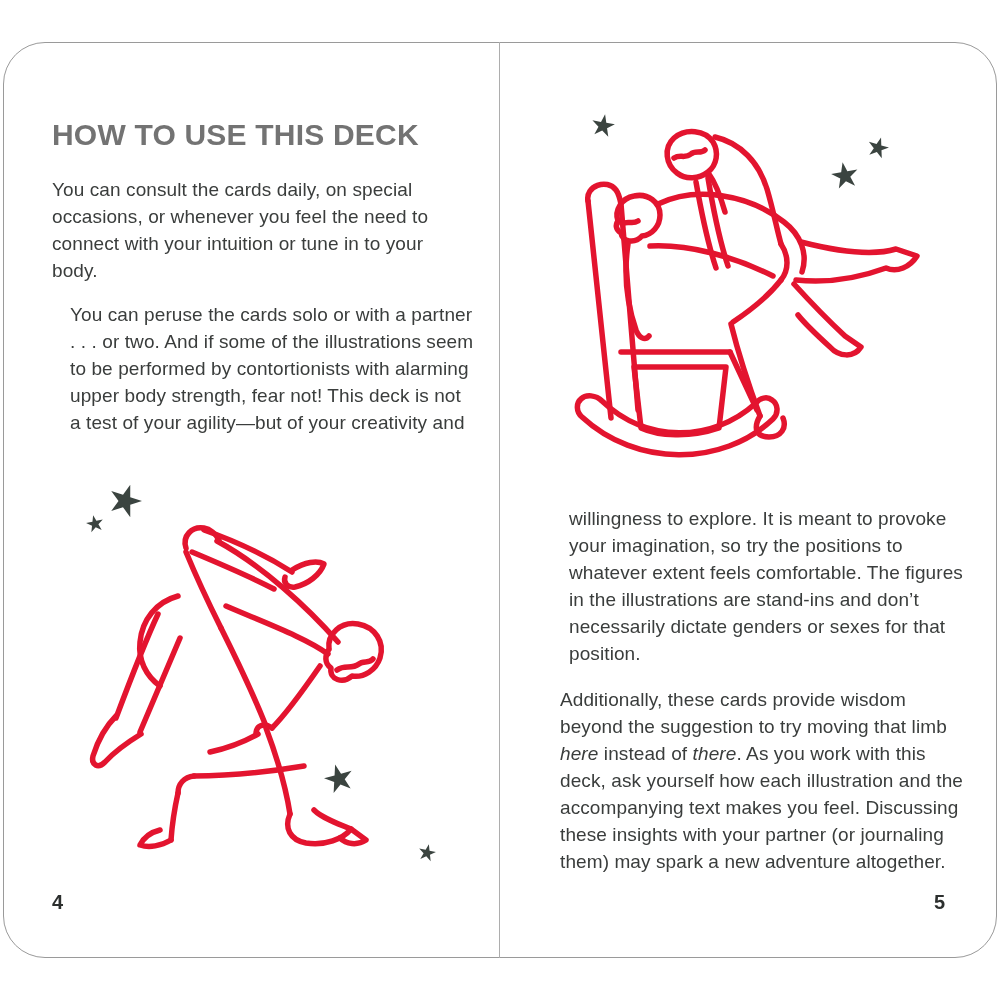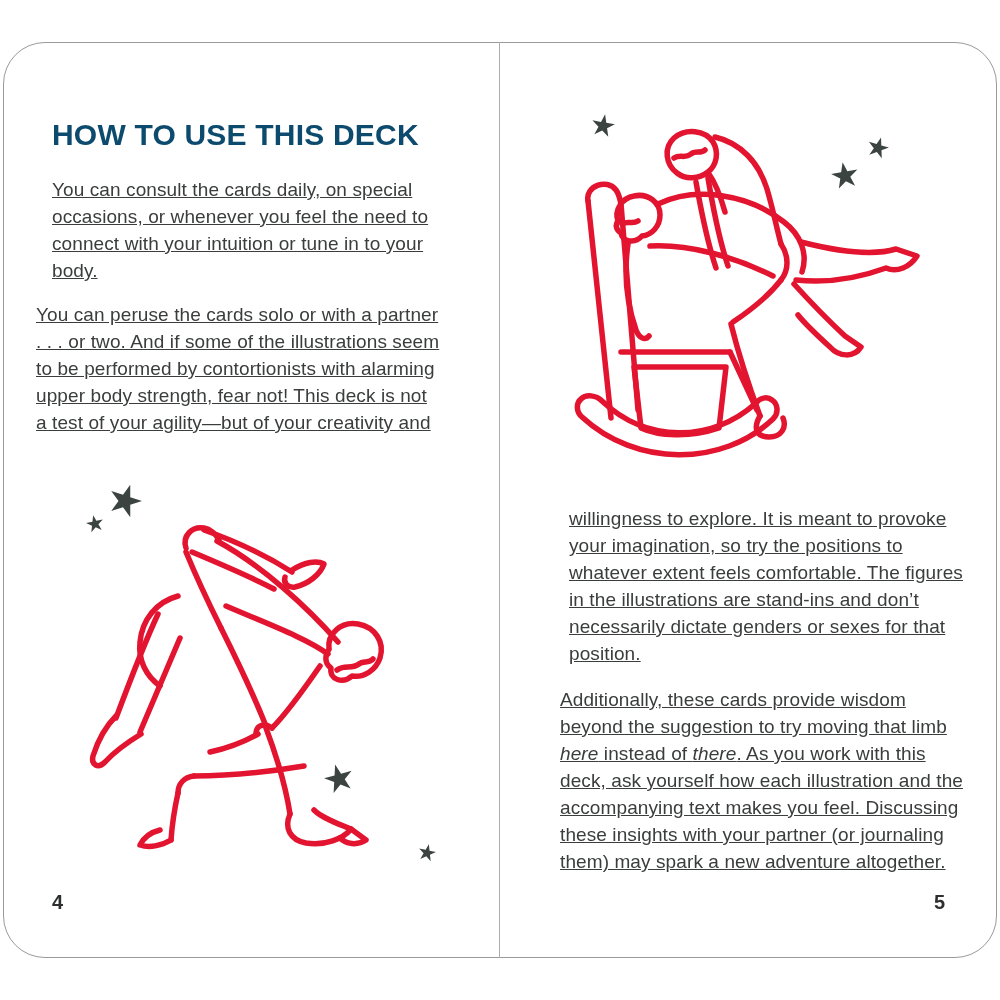--- a/index.html
+++ b/index.html
@@ -1,37 +1,37 @@
 <!DOCTYPE html>
 <html><head>
 <meta charset="utf-8">
 <style>
   html,body{margin:0;padding:0;background:#ffffff;}
   body{width:1000px;height:1000px;position:relative;font-family:"Liberation Sans",sans-serif;overflow:hidden;}
   .spread{position:absolute;left:3px;top:42px;width:992px;height:914px;background:#ffffff;
           border:1px solid #9a9a9a;border-radius:42px;}
   .divider{position:absolute;left:499px;top:42px;width:1px;height:916px;background:#adadad;}
   .abs{position:absolute;}
-  h1.heading{margin:0;font-size:30px;font-weight:bold;letter-spacing:.2px;color:#0c4a6e;}
-  .body-text{font-size:19px;line-height:27px;letter-spacing:.1px;color:#3a3d3c;text-decoration:underline;}
+  h1.heading{margin:0;font-size:30px;font-weight:bold;letter-spacing:.2px;color:#737373;}
+  .body-text{font-size:19px;line-height:27px;letter-spacing:.1px;color:#3a3d3c;}
   .body-text em{font-style:italic;}
   .pagenum{font-size:20px;font-weight:bold;color:#2c2f2e;}
   svg{display:block;}
 </style>
 </head>
 <body>
 
 <div class="spread"></div>
 <div class="divider"></div>
 
 <h1 class="heading abs" style="left:52px;top:118px;">HOW TO USE THIS DECK</h1>
 
 <div class="body-text abs" style="left:52px;top:176px;width:405px;">You can consult the cards daily, on special occasions, or whenever you feel the need to connect with your intuition or tune in to your body.</div>
 
-<div class="body-text abs" style="left:36px;top:301px;width:405px;">You can peruse the cards solo or with a partner . . . or two. And if some of the illustrations seem to be performed by contortionists with alarming upper body strength, fear not! This deck is not a test of your agility—but of your creativity and</div>
+<div class="body-text abs" style="left:70px;top:301px;width:405px;">You can peruse the cards solo or with a partner . . . or two. And if some of the illustrations seem to be performed by contortionists with alarming upper body strength, fear not! This deck is not a test of your agility—but of your creativity and</div>
 
 <svg class="abs" style="left:58px;top:466px;" width="424" height="424" viewBox="0 0 424 424" role="img" aria-label="Red line-art of two entwined figures in an acrobatic bent-over position, surrounded by dark stars">
   <defs>
     <path id="star5a" d="M0,-1 L0.224,-0.309 0.951,-0.309 0.363,0.118 0.588,0.809 0,0.382 -0.588,0.809 -0.363,0.118 -0.951,-0.309 -0.224,-0.309 Z"></path>
   </defs>
   <g fill="#3b4440" stroke="none">
     <use href="#star5a" transform="translate(67 35) rotate(18) scale(17)"></use>
     <use href="#star5a" transform="translate(37 58) rotate(-12) scale(9)"></use>
     <use href="#star5a" transform="translate(281 313) rotate(-15) scale(15)"></use>
     <use href="#star5a" transform="translate(369 387) rotate(12) scale(9)"></use>

